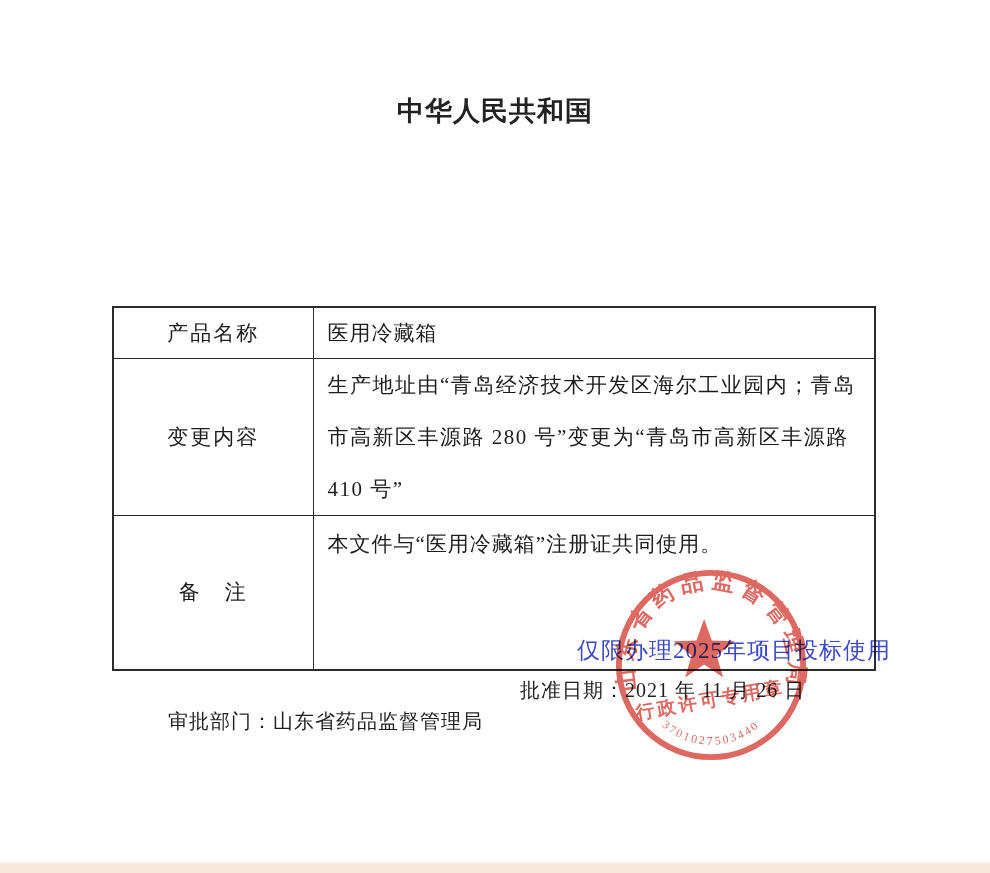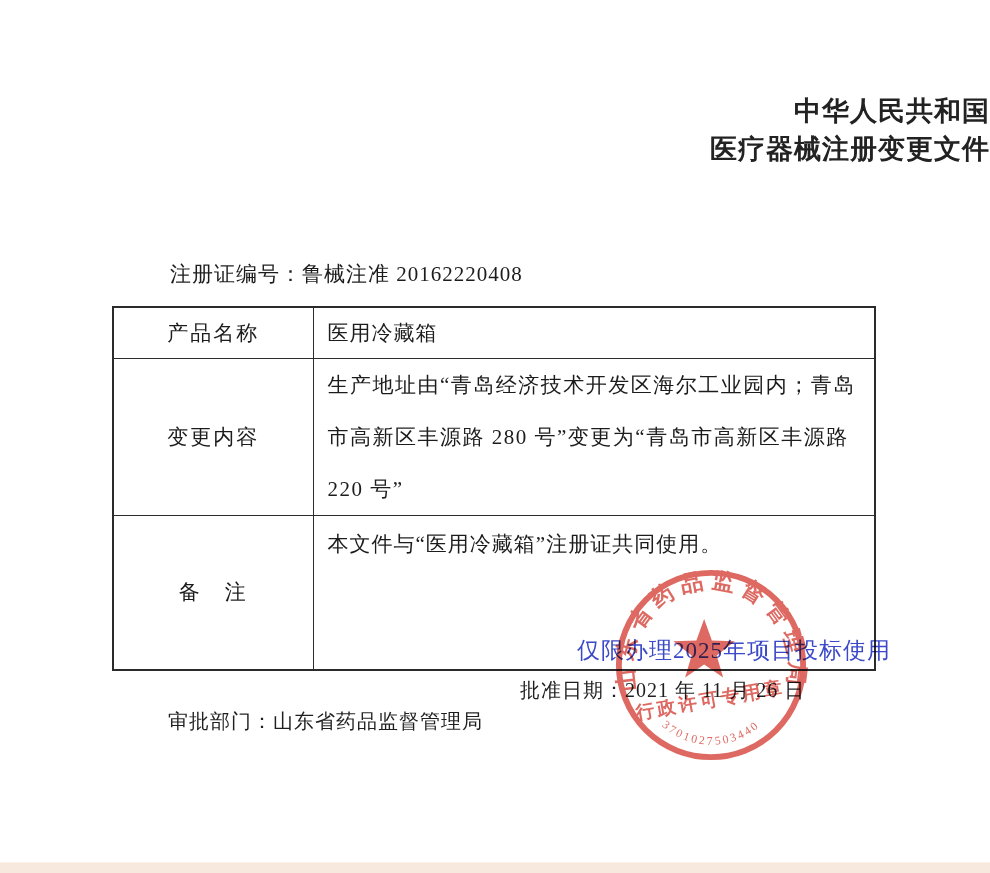--- a/index.html
+++ b/index.html
@@ -1,20 +1,20 @@
 <!DOCTYPE html>
 <html><head>
 <meta charset="utf-8">
 <style>
   * { margin: 0; padding: 0; box-sizing: border-box; }
   html, body { width: 990px; height: 873px; background: #ffffff; }
   body { font-family: "Liberation Serif", "DejaVu Serif", serif; color: #1f1f1f; }
   .page { position: relative; width: 990px; height: 873px; background: #ffffff; overflow: hidden; }
 
-  .title-block { position: absolute; top: 92px; left: 0; width: 100%; text-align: right; }
+  .title-block { position: absolute; top: 92px; left: 0; width: 100%; text-align: center; }
   .title-line { font-size: 27px; font-weight: 700; line-height: 38px; letter-spacing: 1px; color: #222; }
 
   .reg-line { position: absolute; left: 170px; top: 260px; font-size: 21px; letter-spacing: 1px; color: #1c1c1c; }
 
   table.doc-table { position: absolute; left: 112px; top: 306px; width: 764px; height: 362px;
     border-collapse: collapse; table-layout: fixed; }
   table.doc-table td { border: 1.6px solid #2b2b2b; vertical-align: middle; font-size: 21px; color: #1c1c1c; }
   table.doc-table { border: 2.5px solid #2b2b2b; }
   td.label-cell { width: 200px; text-align: center; letter-spacing: 2px; }
   td.value-cell { padding-left: 14px; padding-right: 8px; letter-spacing: 1px; }
@@ -45,38 +45,34 @@
   .scan-edge { position: absolute; left: 0; bottom: 0; width: 100%; height: 11px;
     background: #f7e9de; border-top: 1px solid #fbf2ea; }
 </style>
 </head>
 <body>
 
 <div class="page">
 
   <div class="title-block">
     <div class="title-line">中华人民共和国</div>
-    <div class="title-line">医疗器械注册变更文件</div>
   </div>
 
-  <div class="reg-line">
-    <span>注册证编号：</span><span>鲁械注准 20162220408</span>
-  </div>
 
   <table class="doc-table">
     <tbody>
       <tr class="row-product">
         <td class="label-cell">产品名称</td>
         <td class="value-cell">医用冷藏箱</td>
       </tr>
       <tr class="row-change">
         <td class="label-cell">变更内容</td>
         <td class="value-cell">生产地址由“青岛经济技术开发区海尔工业园内；青岛
 市高新区丰源路 280 号”变更为“青岛市高新区丰源路
-220 号”</td>
+410 号”</td>
       </tr>
       <tr class="row-remark">
         <td class="label-cell">备　注</td>
         <td class="value-cell">本文件与“医用冷藏箱”注册证共同使用。</td>
       </tr>
     </tbody>
   </table>
 
   <div class="footer-dept">
     <span>审批部门：</span><span>山东省药品监督管理局</span>

